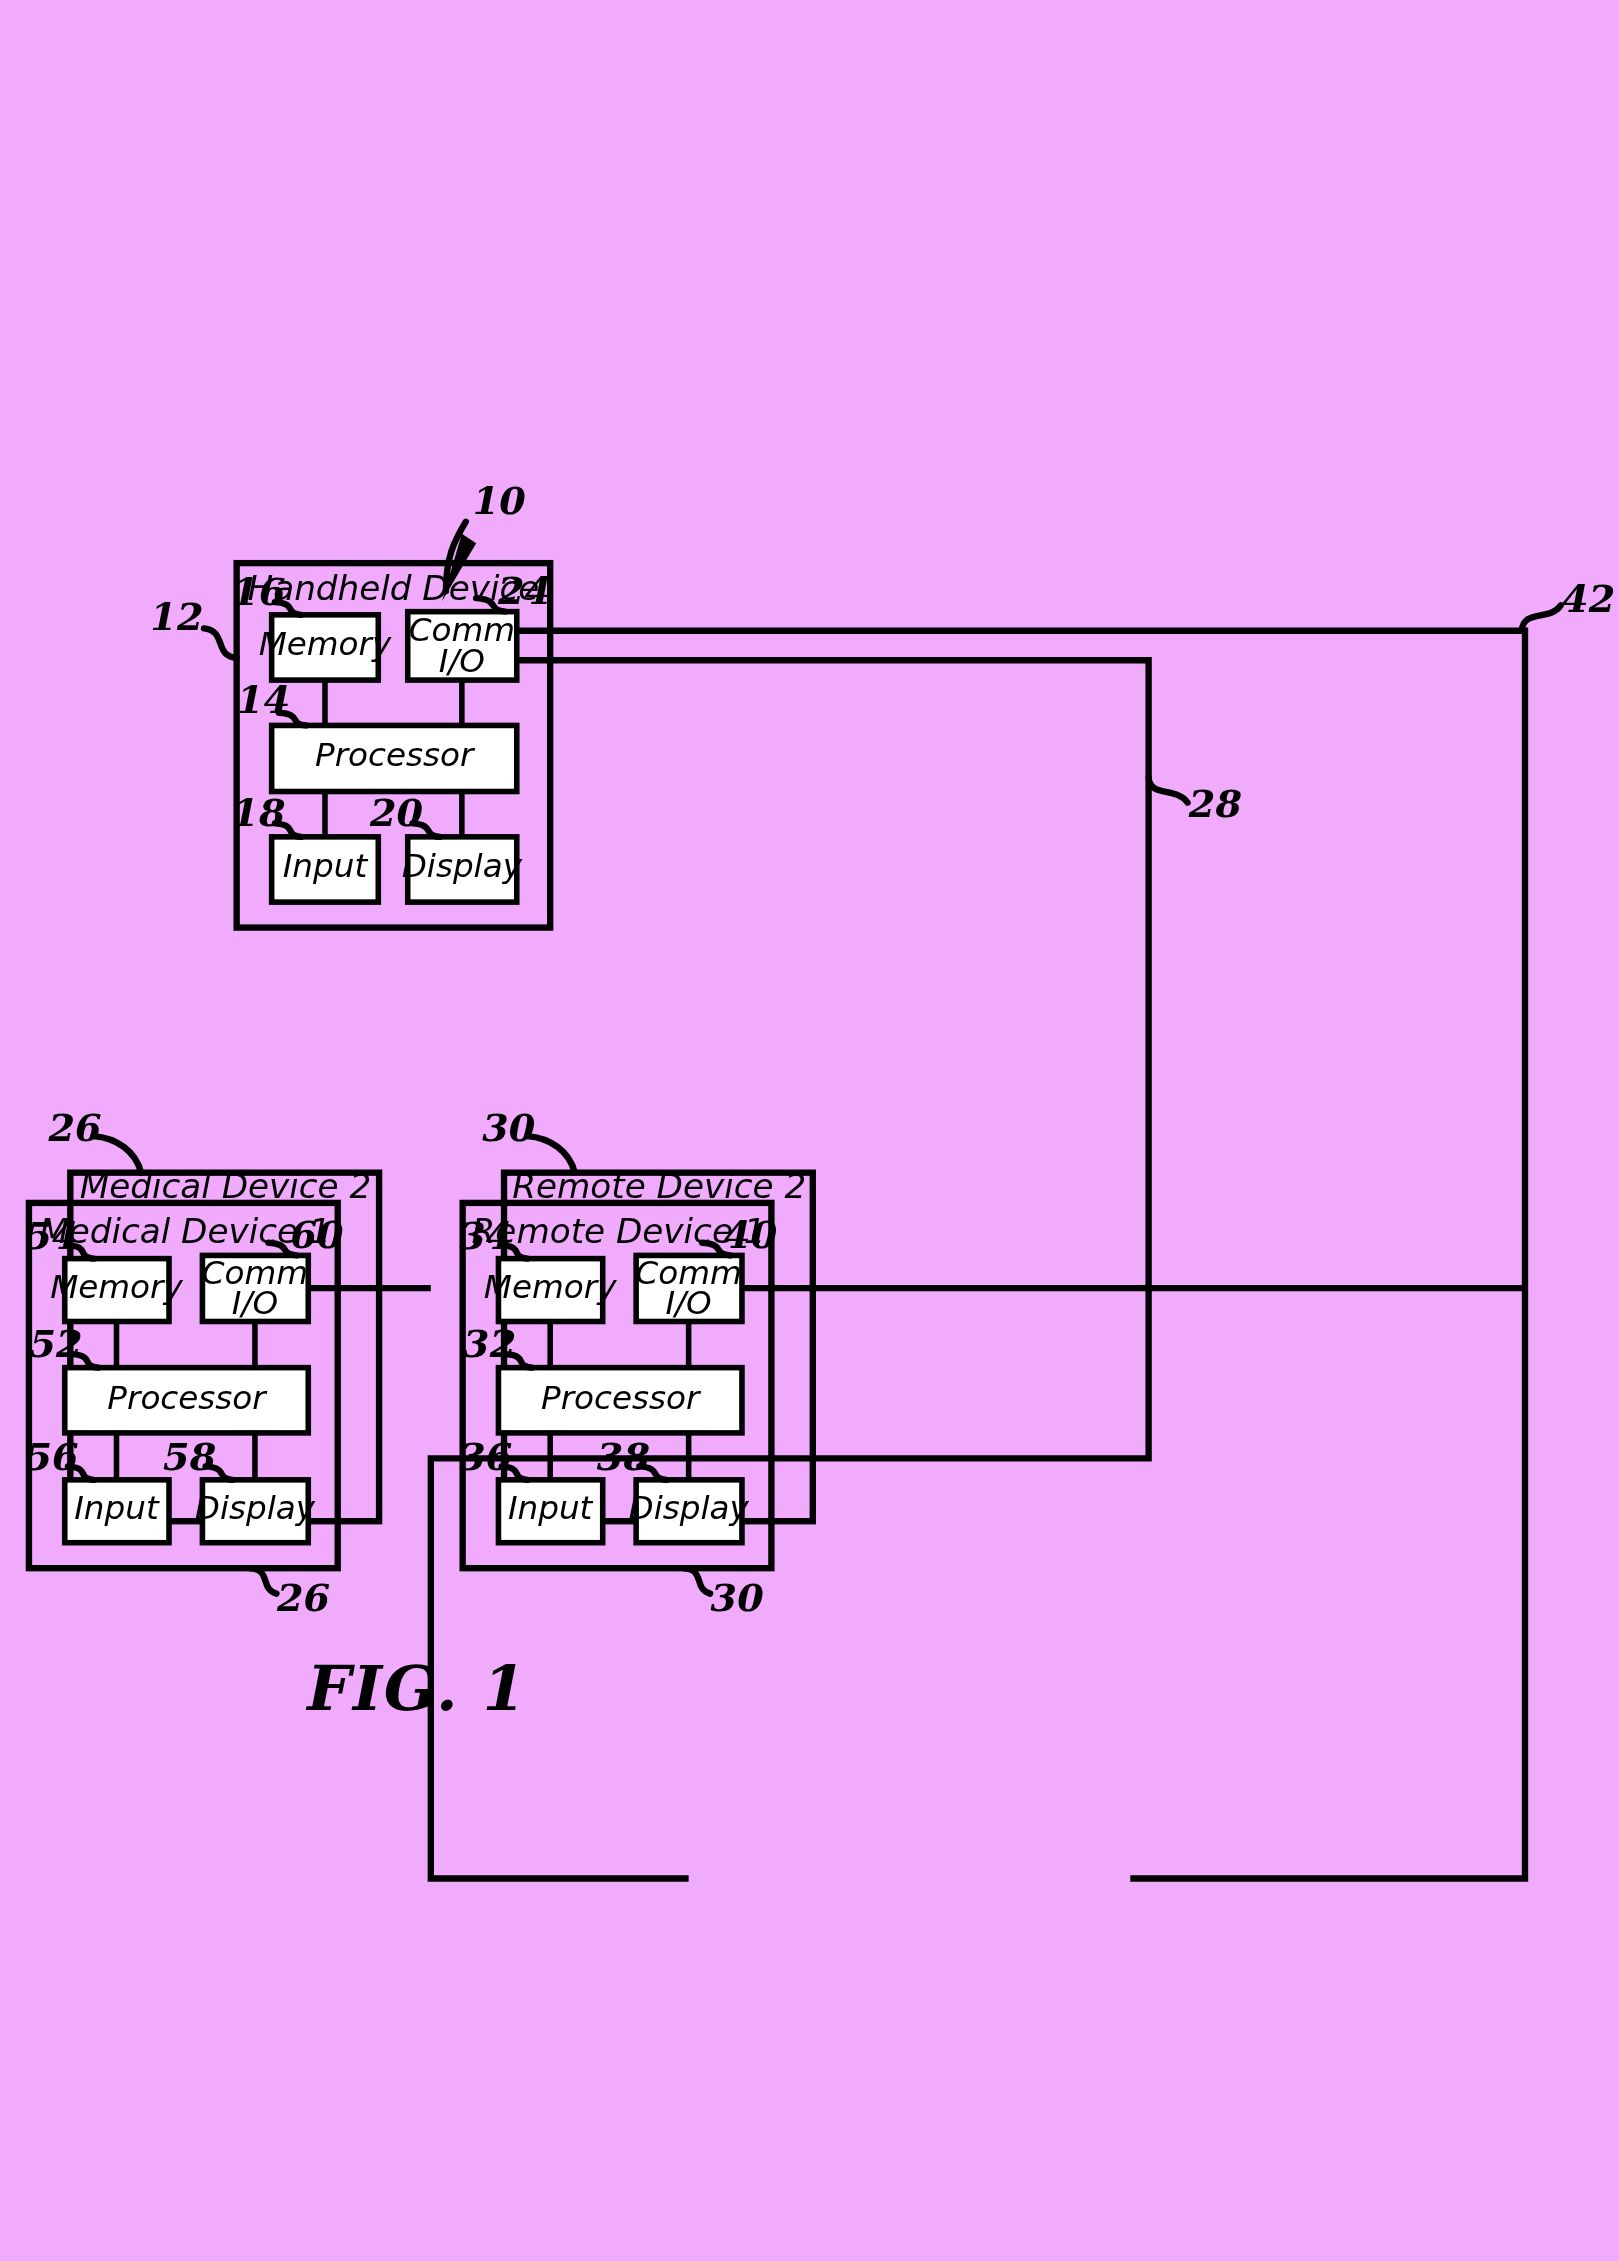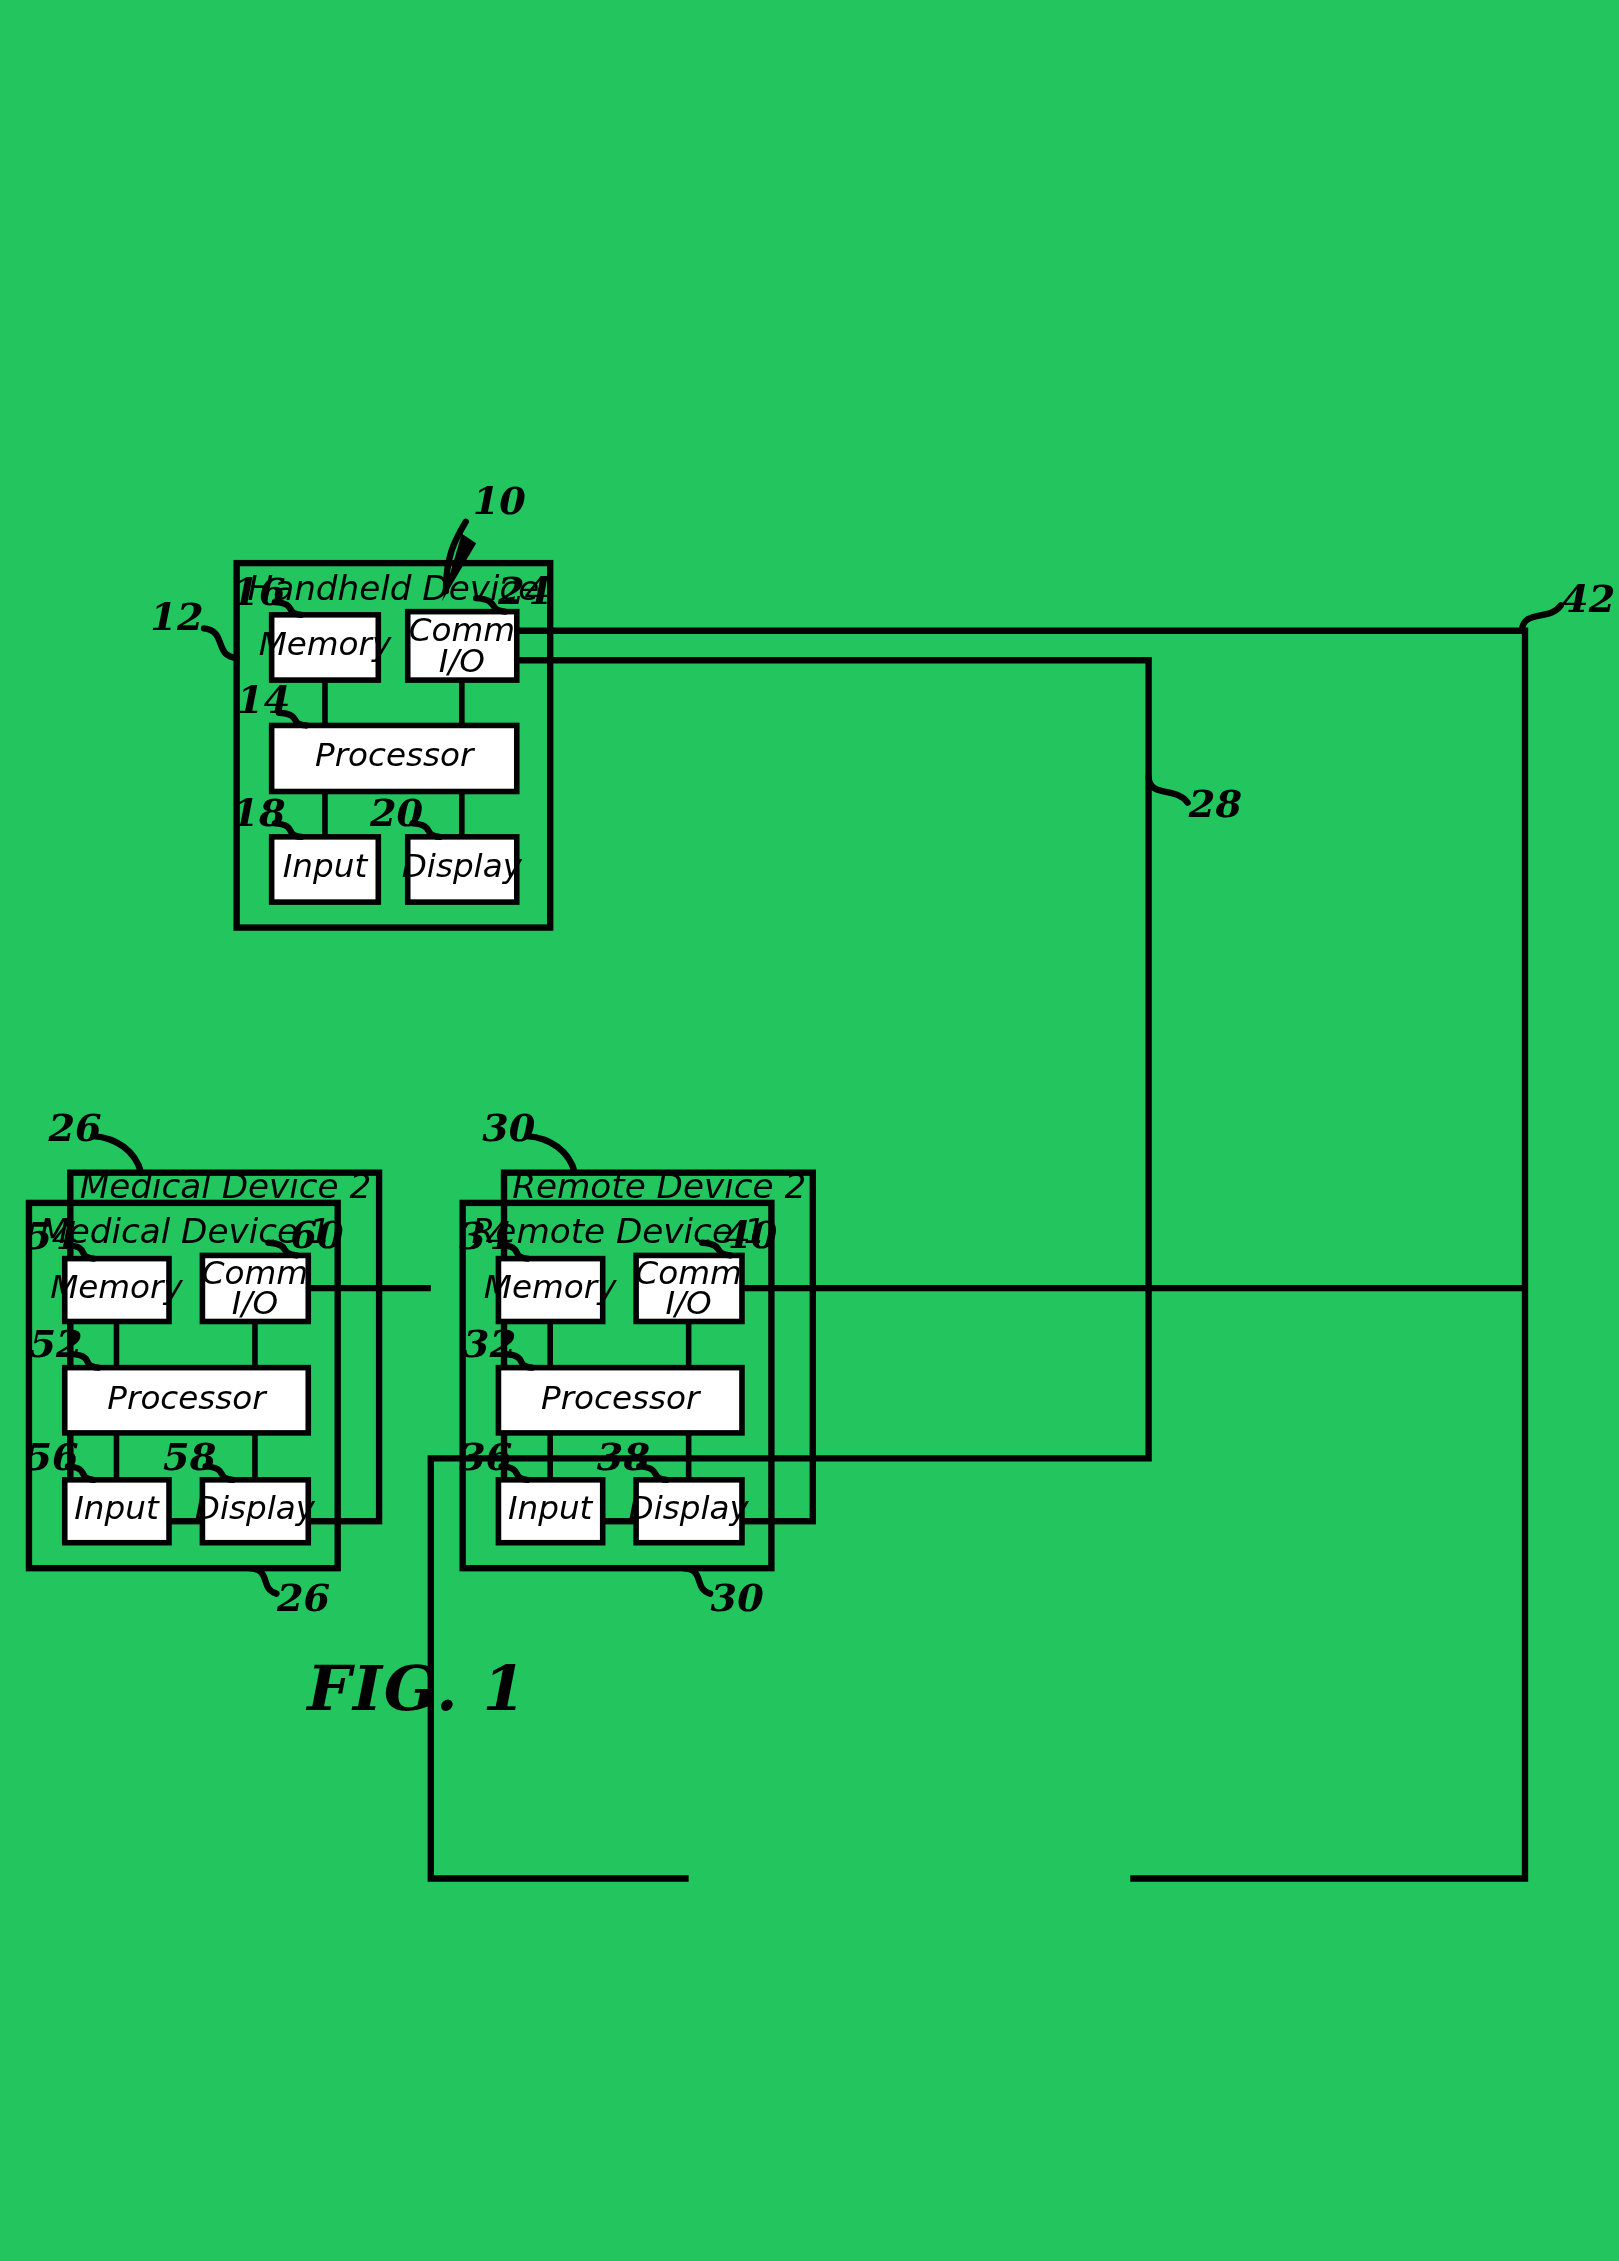--- a/index.html
+++ b/index.html
@@ -4,21 +4,21 @@
 <style>
   html, body {
     margin: 0;
     padding: 0;
     background: #ffffff;
   }
   #page {
     position: relative;
     width: 1620px;
     height: 2261px;
-    background: #22c55e;
+    background: #f0abfc;
     overflow: hidden;
     font-family: "Liberation Sans", sans-serif;
   }
   svg#figure {
     position: absolute;
     left: 0;
     top: 0;
     width: 1620px;
     height: 2261px;
     display: block;

